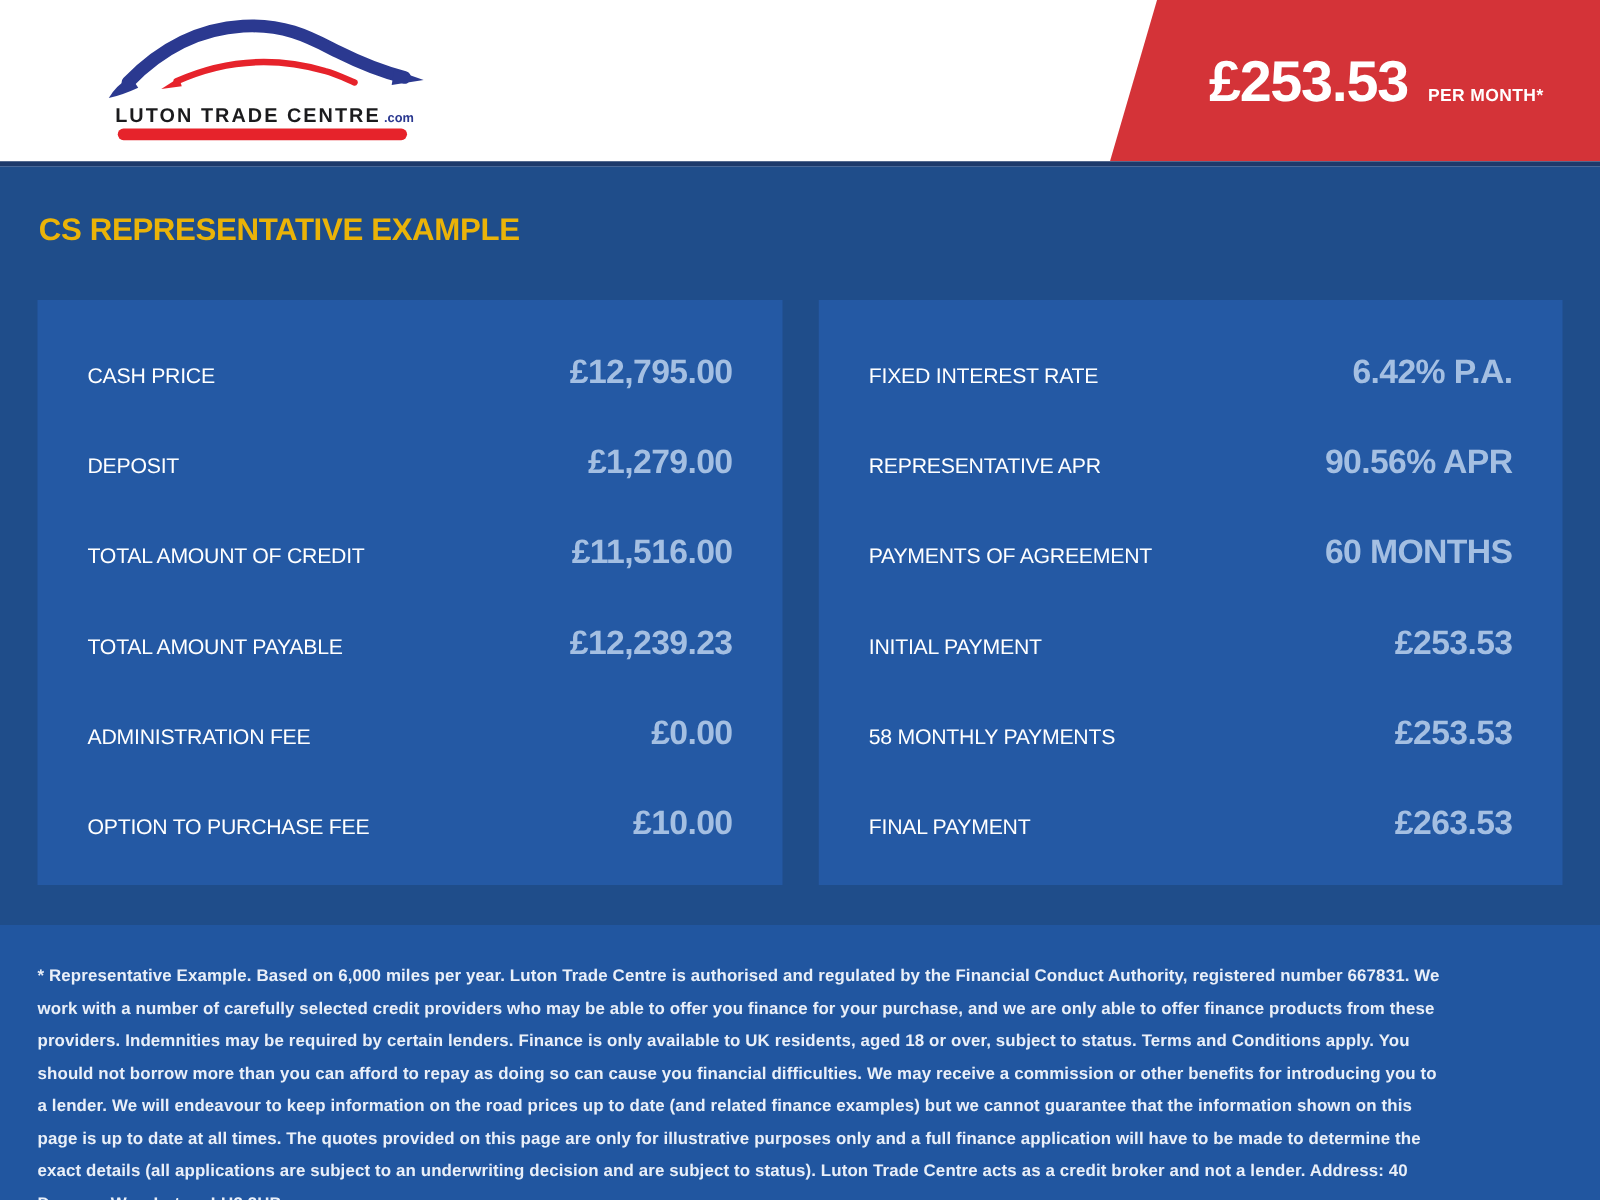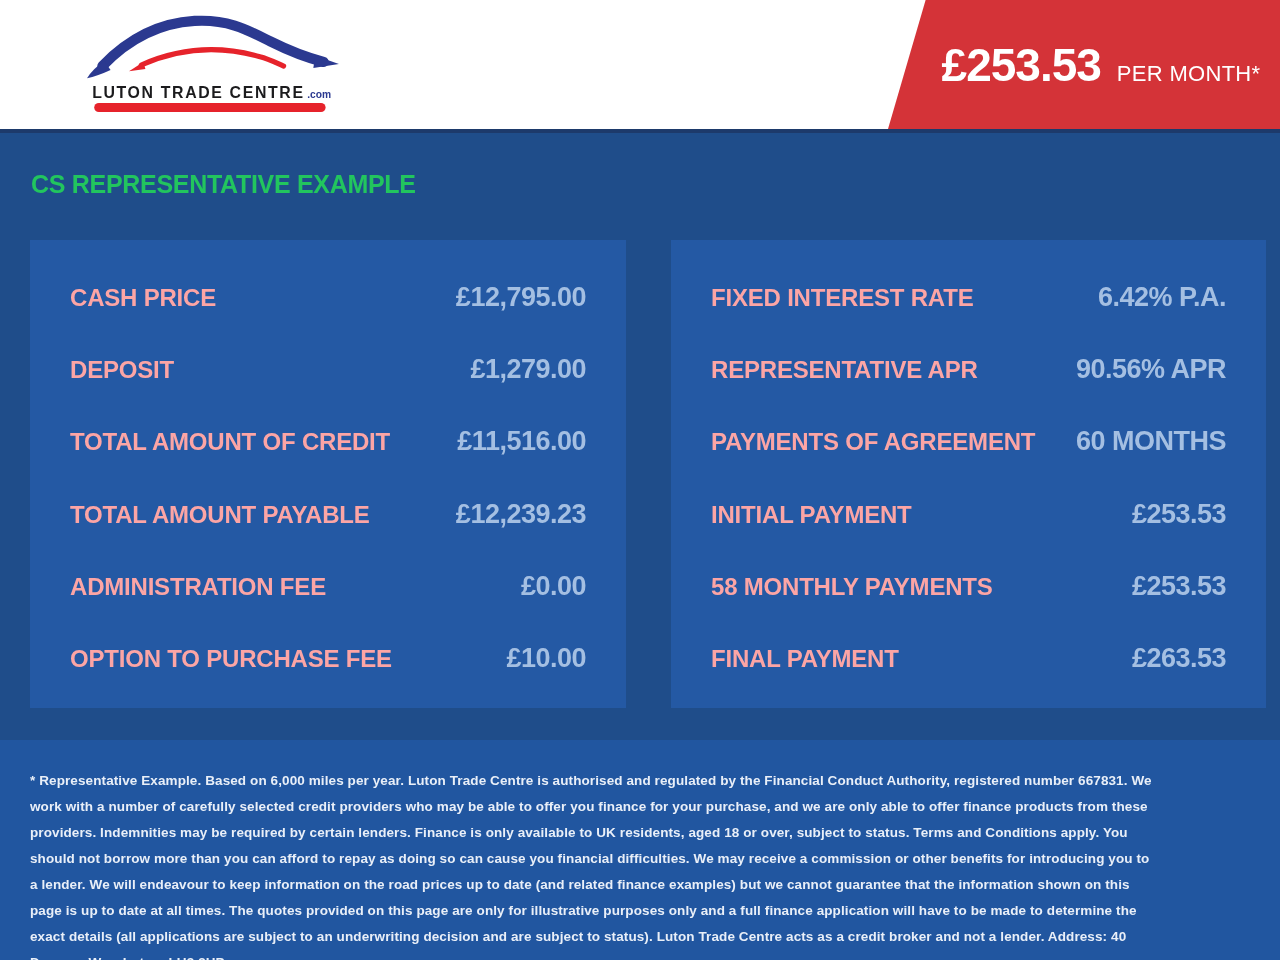--- a/index.html
+++ b/index.html
@@ -48,60 +48,60 @@
     padding-top: 38px;
     gap: 16px;
     color: #ffffff;
   }
   .price-banner .amount {
     font-size: 46px;
     font-weight: 700;
     letter-spacing: -1px;
   }
   .price-banner .suffix {
-    font-size: 22px;
-    font-weight: 400;
+    font-size: 14px;
+    font-weight: 700;
     letter-spacing: 0.3px;
   }
 
   
   .heading {
     position: absolute;
     top: 170px;
     left: 31px;
     font-size: 25px;
     font-weight: 700;
-    color: #22c55e;
+    color: #eab308;
     letter-spacing: -0.3px;
   }
 
   
   .panel {
     position: absolute;
     top: 240px;
     width: 596px;
     height: 468px;
     background: #2459a4;
     display: flex;
     flex-direction: column;
     justify-content: space-between;
     padding: 42px 40px 34px 40px;
   }
   .panel.left  { left: 30px; }
-  .panel.right { left: 655px; width: 595px; margin-left: 16px; }
+  .panel.right { left: 655px; width: 595px; }
 
   .row {
     display: flex;
     justify-content: space-between;
     align-items: baseline;
   }
   .row .label {
-    font-size: 24px;
-    font-weight: 700;
-    color: #fca5a5;
+    font-size: 17px;
+    font-weight: 400;
+    color: #ffffff;
     letter-spacing: -0.2px;
     white-space: nowrap;
   }
   .row .value {
     font-size: 27px;
     font-weight: 700;
     color: #a4bfe2;
     letter-spacing: -0.5px;
     white-space: nowrap;
     text-align: right;

